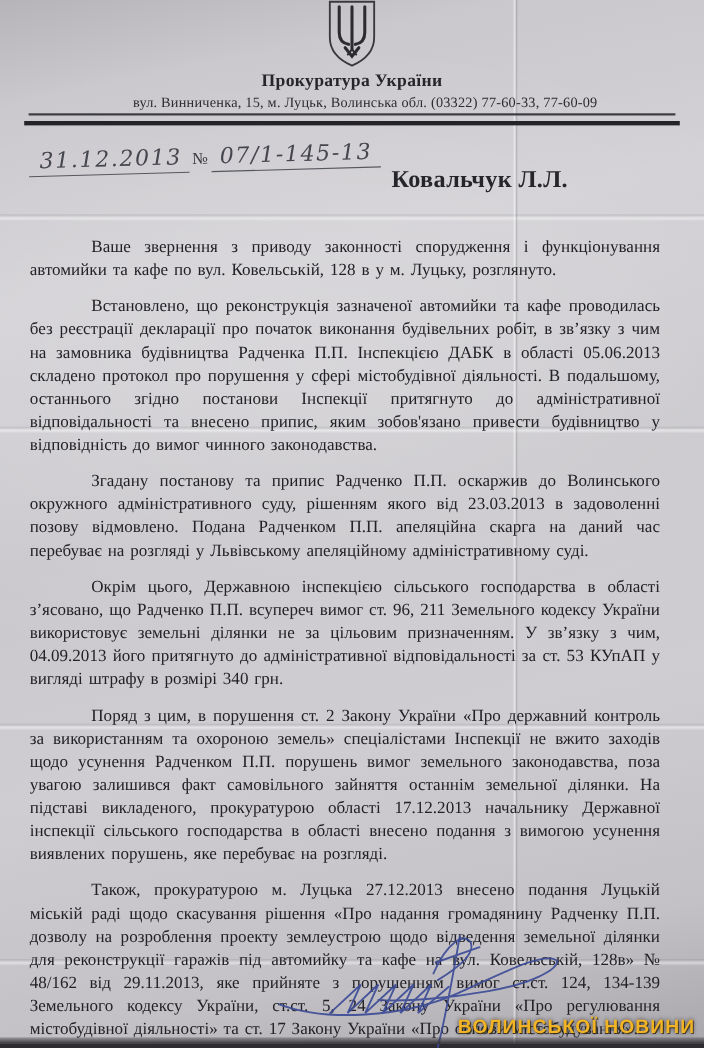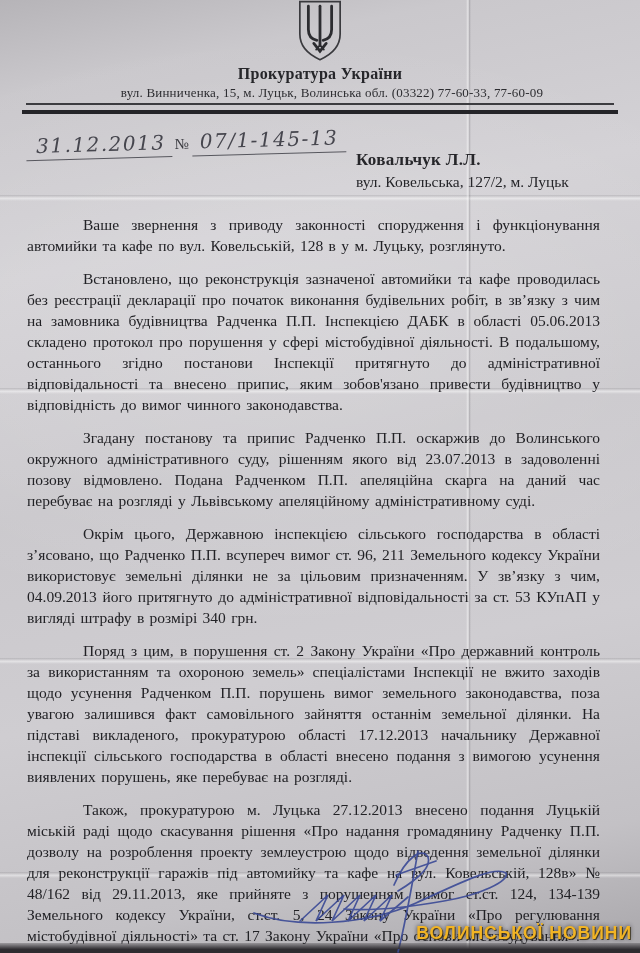--- a/index.html
+++ b/index.html
@@ -48,21 +48,21 @@
     font-style:italic;color:#46464e;font-size:20px;
     letter-spacing:1.5px;white-space:nowrap;
   }
   .hw{font-family:"DejaVu Serif",serif;}
   .hw-date{display:inline-block;min-width:128px;border-bottom:1.6px solid #57575e;padding:0 6px 2px 10px;}
   .hw-no{font-style:normal;font-size:15px;color:#3a3a40;margin:0 3px;letter-spacing:0;}
   .hw-num{display:inline-block;min-width:140px;border-bottom:1.6px solid #57575e;padding:0 6px 2px 8px;}
 
   
   .recipient{position:absolute;top:150px;left:356px;text-align:left;}
-  .recipient-name{font-size:17px;font-weight:bold;letter-spacing:.3px;}
+  .recipient-name{font-size:22px;font-weight:bold;letter-spacing:.3px;}
   .recipient-addr{font-size:15.5px;margin-top:3px;}
 
   
   .body-text{
     position:absolute;top:202px;left:15px;right:28px;
     font-size:15.5px;line-height:21px;text-align:justify;
     word-spacing:1.5px;color:#222226;
   }
   .body-text p{margin:12px;text-indent:56px;}
 
@@ -114,27 +114,26 @@
       <div class="rule-thin"></div>
       <div class="rule-thick"></div>
     </div>
 
     <div class="ref-row">
       <span class="hw hw-date">31.12.2013</span><span class="hw-no">№</span><span class="hw hw-num">07/1-145-13</span>
     </div>
 
     <div class="recipient">
       <div class="recipient-name">Ковальчук Л.Л.</div>
-      <div class="recipient-addr">вул. Ковельська, 127/2, м. Луцьк</div>
     </div>
 
     <div class="body-text">
       <p>Ваше звернення з приводу законності спорудження і функціонування автомийки та кафе по вул. Ковельській, 128 в у м. Луцьку, розглянуто.</p>
       <p>Встановлено, що реконструкція зазначеної автомийки та кафе проводилась без реєстрації декларації про початок виконання будівельних робіт, в зв’язку з чим на замовника будівництва Радченка П.П. Інспекцією ДАБК в області 05.06.2013 складено протокол про порушення у сфері містобудівної діяльності. В подальшому, останнього згідно постанови Інспекції притягнуто до адміністративної відповідальності та внесено припис, яким зобов'язано привести будівництво у відповідність до вимог чинного законодавства.</p>
-      <p>Згадану постанову та припис Радченко П.П. оскаржив до Волинського окружного адміністративного суду, рішенням якого від 23.07.2013 в задоволенні позову відмовлено. Подана Радченком П.П. апеляційна скарга на даний час перебуває на розгляді у Львівському апеляційному адміністративному суді.</p>
+      <p>Згадану постанову та припис Радченко П.П. оскаржив до Волинського окружного адміністративного суду, рішенням якого від 23.03.2013 в задоволенні позову відмовлено. Подана Радченком П.П. апеляційна скарга на даний час перебуває на розгляді у Львівському апеляційному адміністративному суді.</p>
       <p>Окрім цього, Державною інспекцією сільського господарства в області з’ясовано, що Радченко П.П. всупереч вимог ст. 96, 211 Земельного кодексу України використовує земельні ділянки не за цільовим призначенням. У зв’язку з чим, 04.09.2013 його притягнуто до адміністративної відповідальності за ст. 53 КУпАП у вигляді штрафу в розмірі 340 грн.</p>
       <p>Поряд з цим, в порушення ст. 2 Закону України «Про державний контроль за використанням та охороною земель» спеціалістами Інспекції не вжито заходів щодо усунення Радченком П.П. порушень вимог земельного законодавства, поза увагою залишився факт самовільного зайняття останнім земельної ділянки. На підставі викладеного, прокуратурою області 17.12.2013 начальнику Державної інспекції сільського господарства в області внесено подання з вимогою усунення виявлених порушень, яке перебуває на розгляді.</p>
       <p>Також, прокуратурою м. Луцька 27.12.2013 внесено подання Луцькій міській раді щодо скасування рішення «Про надання громадянину Радченку П.П. дозволу на розроблення проекту землеустрою щодо відведення земельної ділянки для реконструкції гаражів під автомийку та кафе на вул. Ковельській, 128в» № 48/162 від 29.11.2013, яке прийняте з порушенням вимог ст.ст. 124, 134-139 Земельного кодексу України, ст.ст. 5, 24 Закону України «Про регулювання містобудівної діяльності» та ст. 17 Закону України «Про основи містобудування».</p>
       <p>Інших порушень законодавства в суду перевірки не встановлено.</p>
     </div>
 
 
     <svg class="signature-ink" viewBox="0 0 272 108" fill="none" stroke="#3b4a96" stroke-width="1.7" stroke-linecap="round" opacity="0.9">
       <path d="M6,68 C48,84 118,80 168,58 C208,40 246,20 258,28 C262,36 232,50 196,56 C162,62 122,66 96,64"></path>
       <path d="M52,76 L80,50 L68,76 L96,50 L84,76 L112,50 L100,76 L128,50 L116,76 L144,50 L132,76 L160,52"></path>

